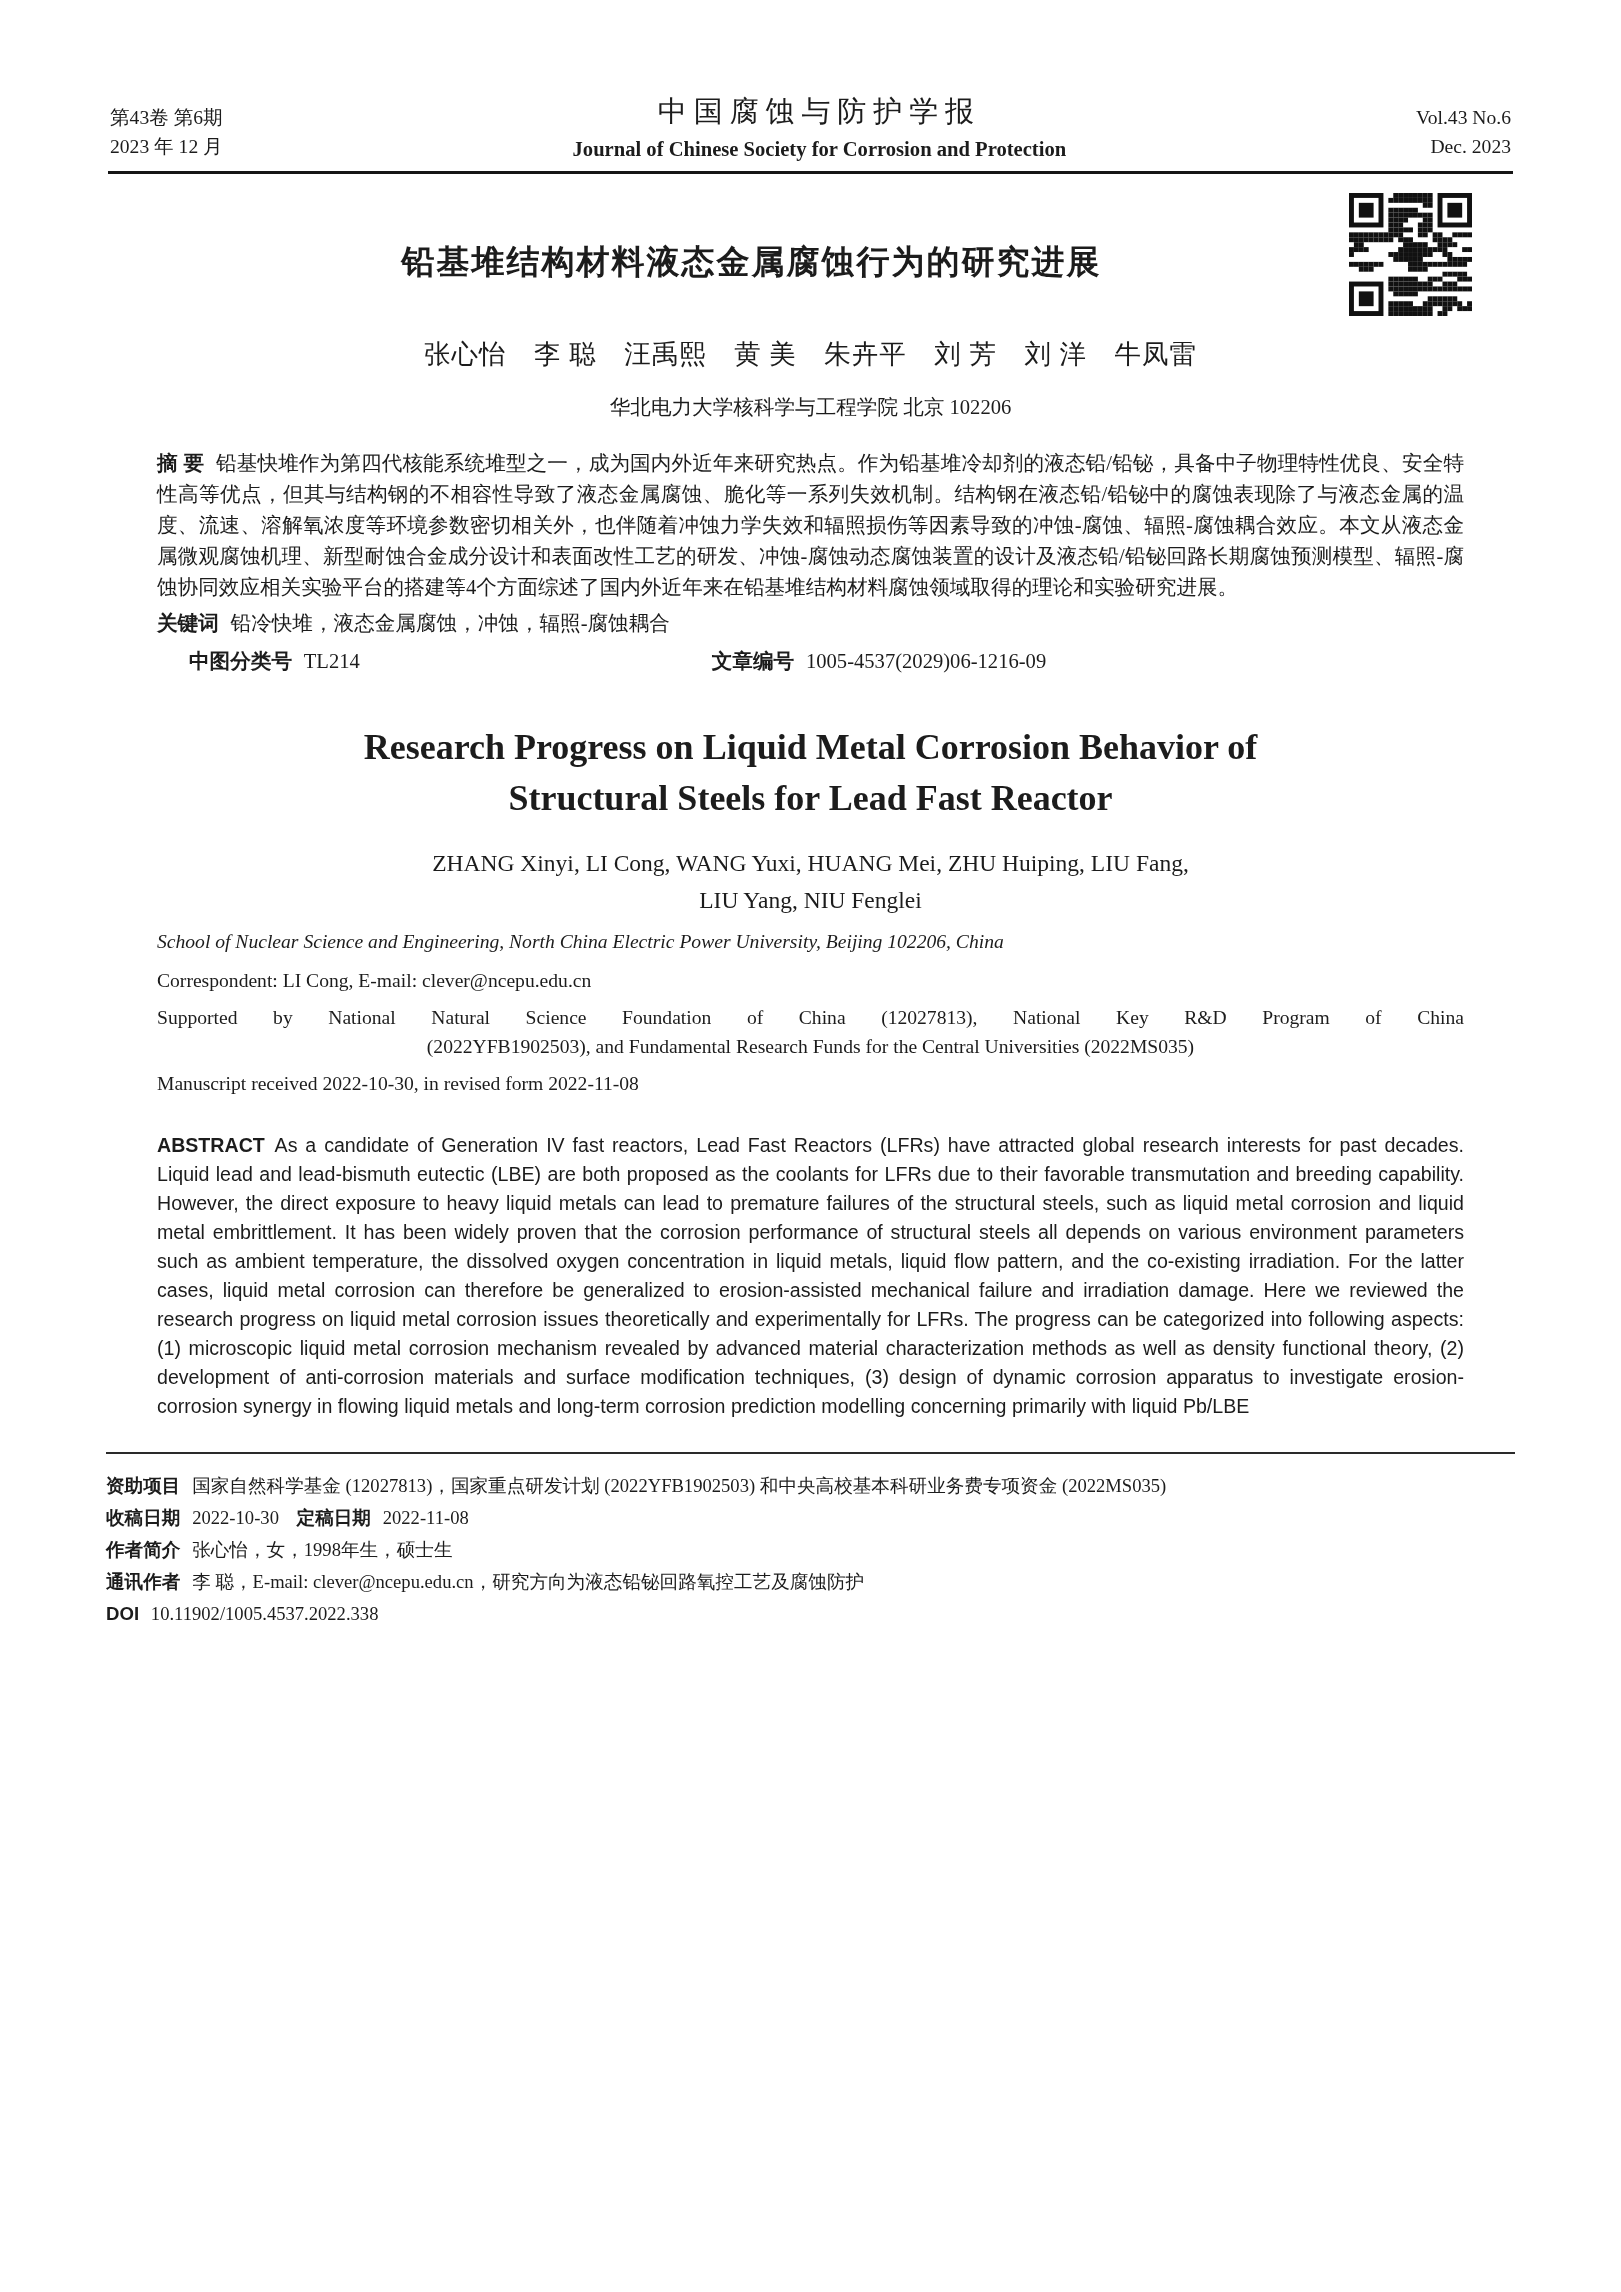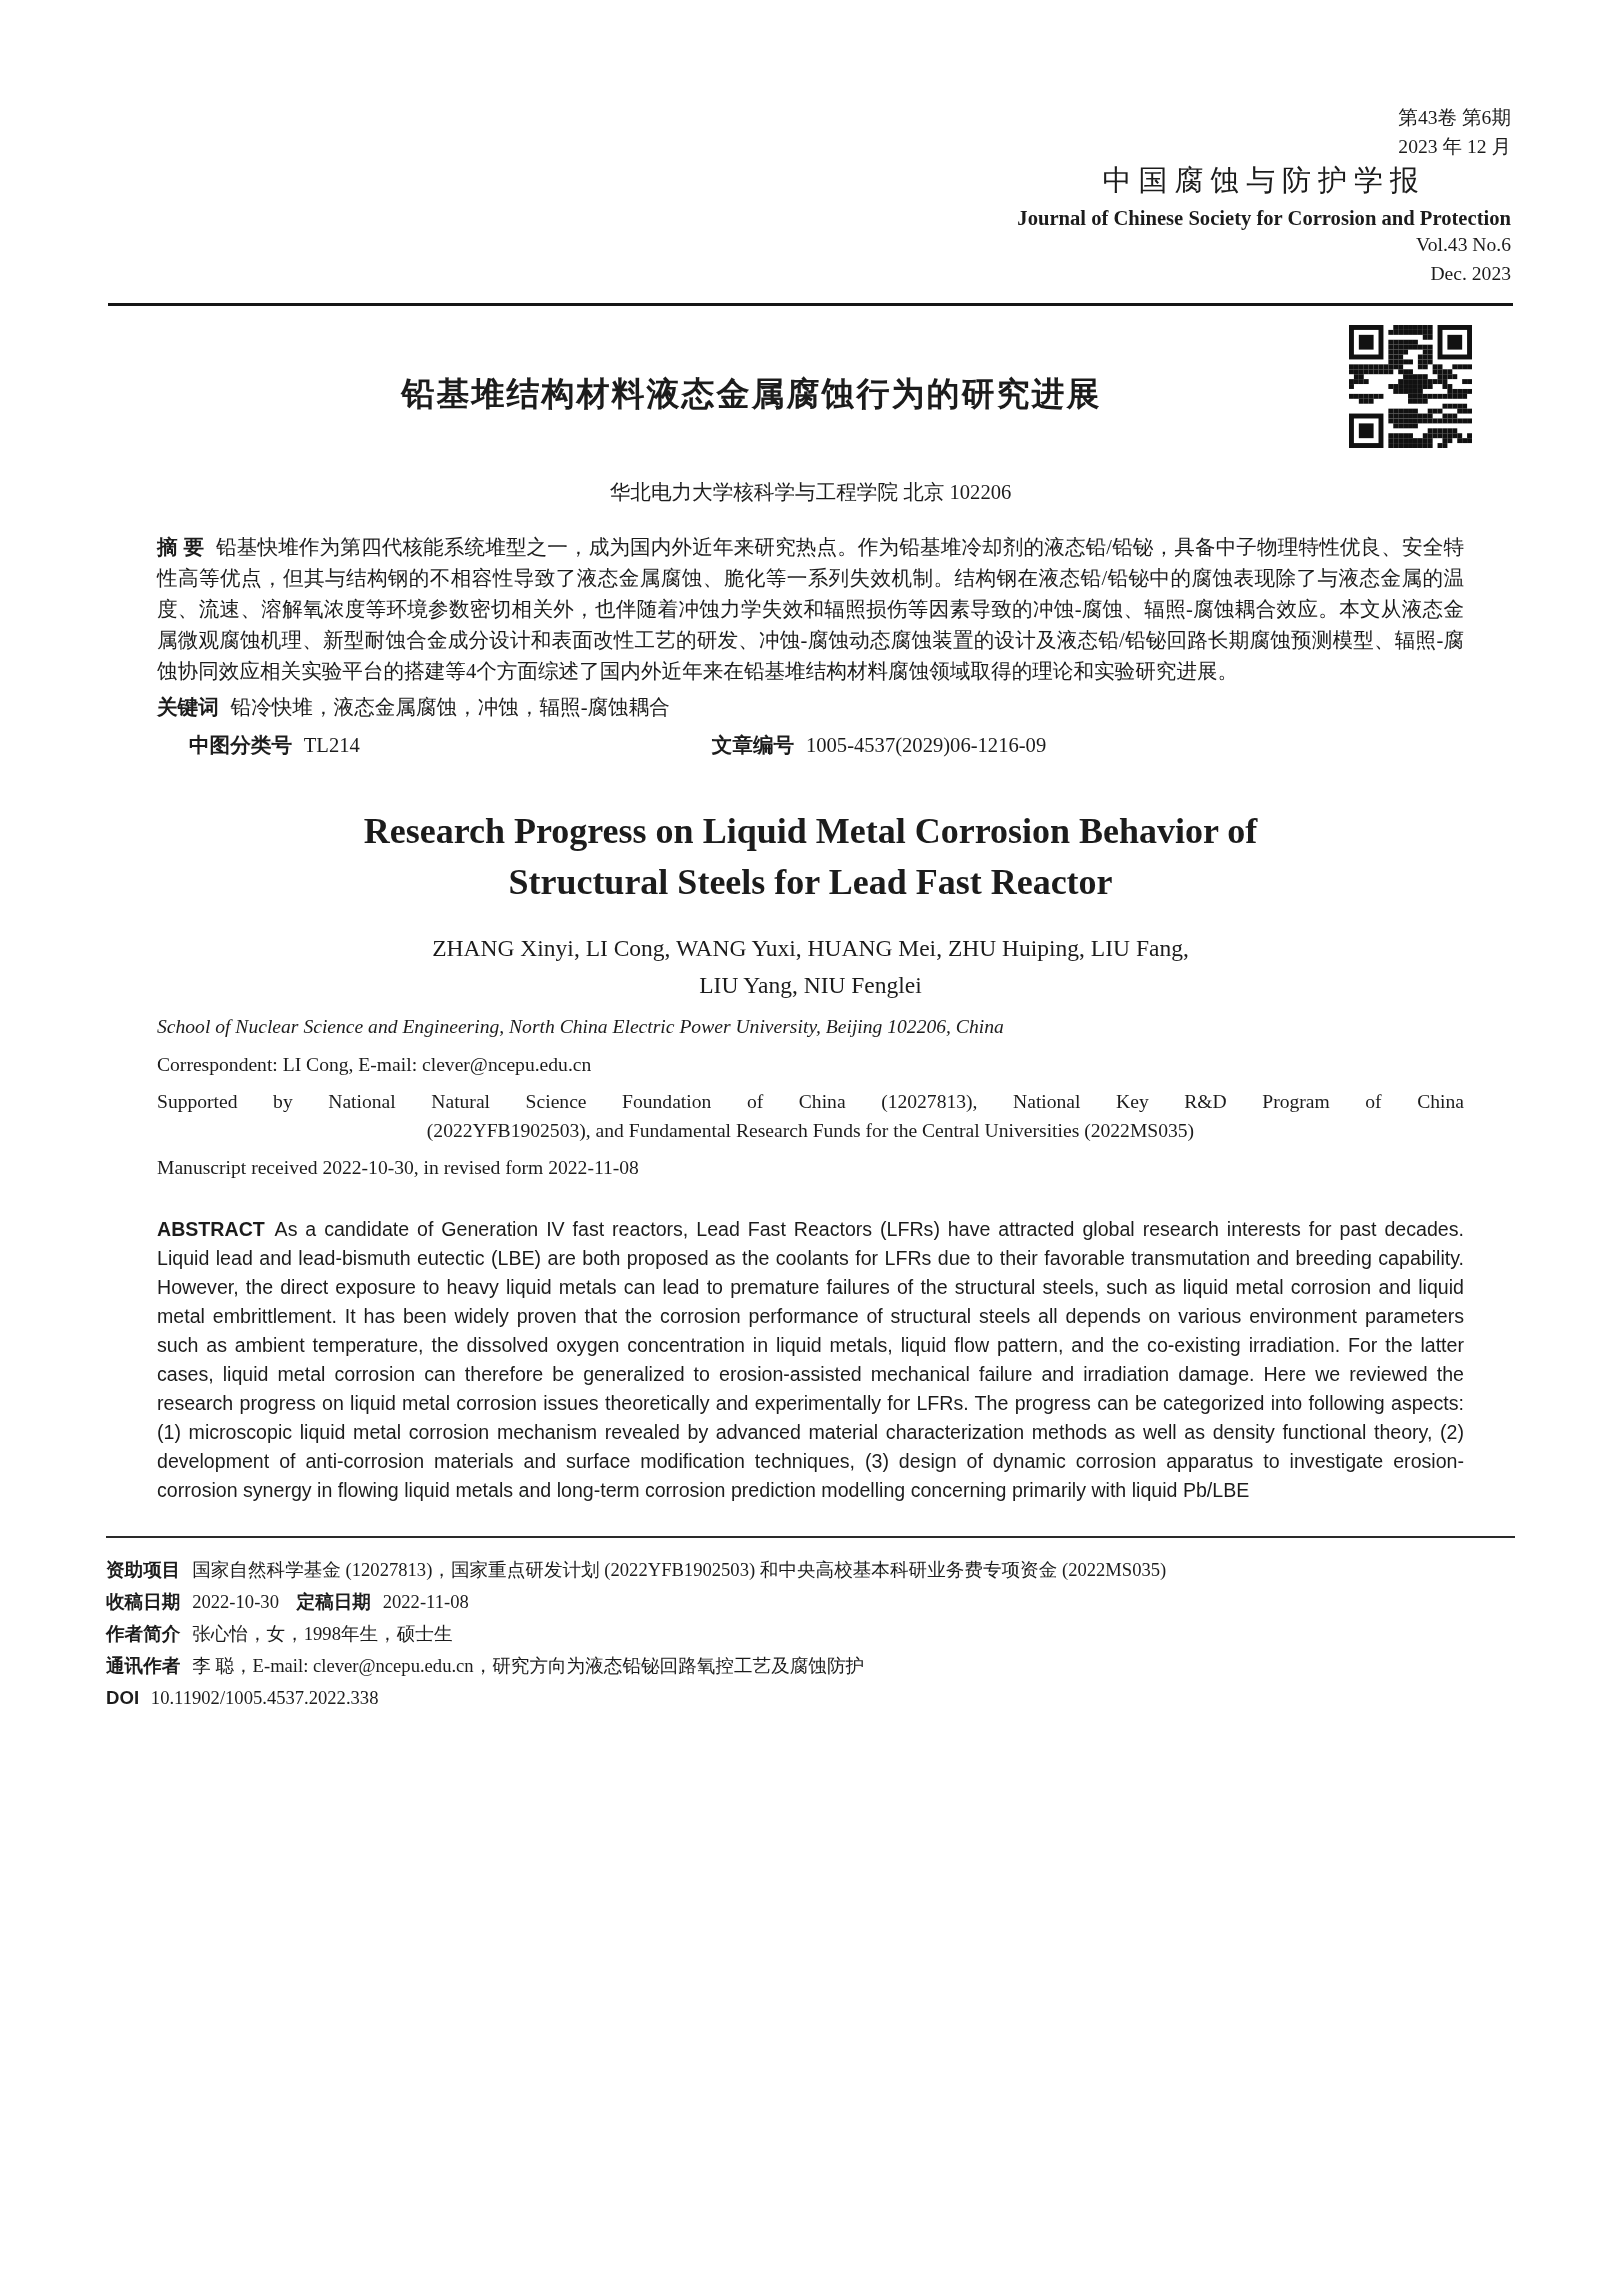--- a/index.html
+++ b/index.html
@@ -9,25 +9,24 @@
     height: 2293px;
     position: relative;
     color: #1c1c1c;
     font-family: "Liberation Serif", serif;
     overflow: hidden;
   }
   .page { padding-top: 88px; }
 
   
   .hdr {
-    margin: 15px 110px;
+    margin: 4px 110px;
     display: flex;
     justify-content: space-between;
     align-items: flex-end;
-    flex-direction: column;
   }
   .hdr-left, .hdr-right { font-size: 19.6px; line-height: 29px; }
   .hdr-right { text-align: right; }
   .hdr-center { text-align: center; }
   .jcn { font-size: 29px; letter-spacing: 6.9px; }
   .jen { font-size: 20.6px; font-weight: bold; margin-top: 5.9px; }
   .hdr-rule { margin: 9.8px 108px 0; border-bottom: 3.9px solid #151515; }
 
   
   .main { margin: 0 157px; }
@@ -402,20 +401,21 @@
             <rect x="90" y="0" width="35" height="35" fill="#111"></rect>
             <rect x="95" y="5" width="25" height="25" fill="#fff"></rect>
             <rect x="100" y="10" width="15" height="15" fill="#111"></rect>
             <rect x="0" y="90" width="35" height="35" fill="#111"></rect>
             <rect x="5" y="95" width="25" height="25" fill="#fff"></rect>
             <rect x="10" y="100" width="15" height="15" fill="#111"></rect>
           </svg>
       </div>
     </div>
 
+    <div class="authors-cn">张心怡　李 聪　汪禹熙　黄 美　朱卉平　刘 芳　刘 洋　牛凤雷</div>
     <div class="affil-cn">华北电力大学核科学与工程学院  北京  102206</div>
 
     <p class="abstract-cn"><b class="lbl-cn">摘  要</b><span>铅基快堆作为第四代核能系统堆型之一，成为国内外近年来研究热点。作为铅基堆冷却剂的液态铅/铅铋，具备中子物理特性优良、安全特性高等优点，但其与结构钢的不相容性导致了液态金属腐蚀、脆化等一系列失效机制。结构钢在液态铅/铅铋中的腐蚀表现除了与液态金属的温度、流速、溶解氧浓度等环境参数密切相关外，也伴随着冲蚀力学失效和辐照损伤等因素导致的冲蚀-腐蚀、辐照-腐蚀耦合效应。本文从液态金属微观腐蚀机理、新型耐蚀合金成分设计和表面改性工艺的研发、冲蚀-腐蚀动态腐蚀装置的设计及液态铅/铅铋回路长期腐蚀预测模型、辐照-腐蚀协同效应相关实验平台的搭建等4个方面综述了国内外近年来在铅基堆结构材料腐蚀领域取得的理论和实验研究进展。</span></p>
 
     <p class="keywords-cn"><b class="lbl-cn">关键词</b><span>铅冷快堆，液态金属腐蚀，冲蚀，辐照-腐蚀耦合</span></p>
 
     <div class="clc-row">
       <div class="clc-left"><b class="lbl-cn">中图分类号</b><span>TL214</span></div>
       <div class="clc-right"><b class="lbl-cn">文章编号</b><span>1005-4537(2029)06-1216-09</span></div>
     </div>

